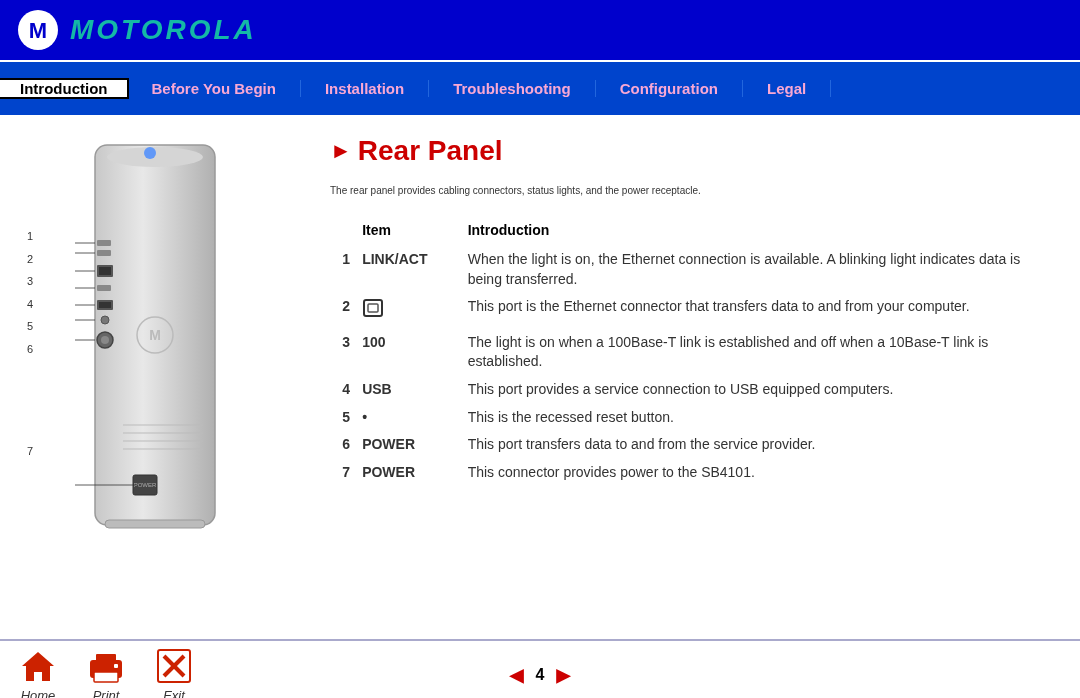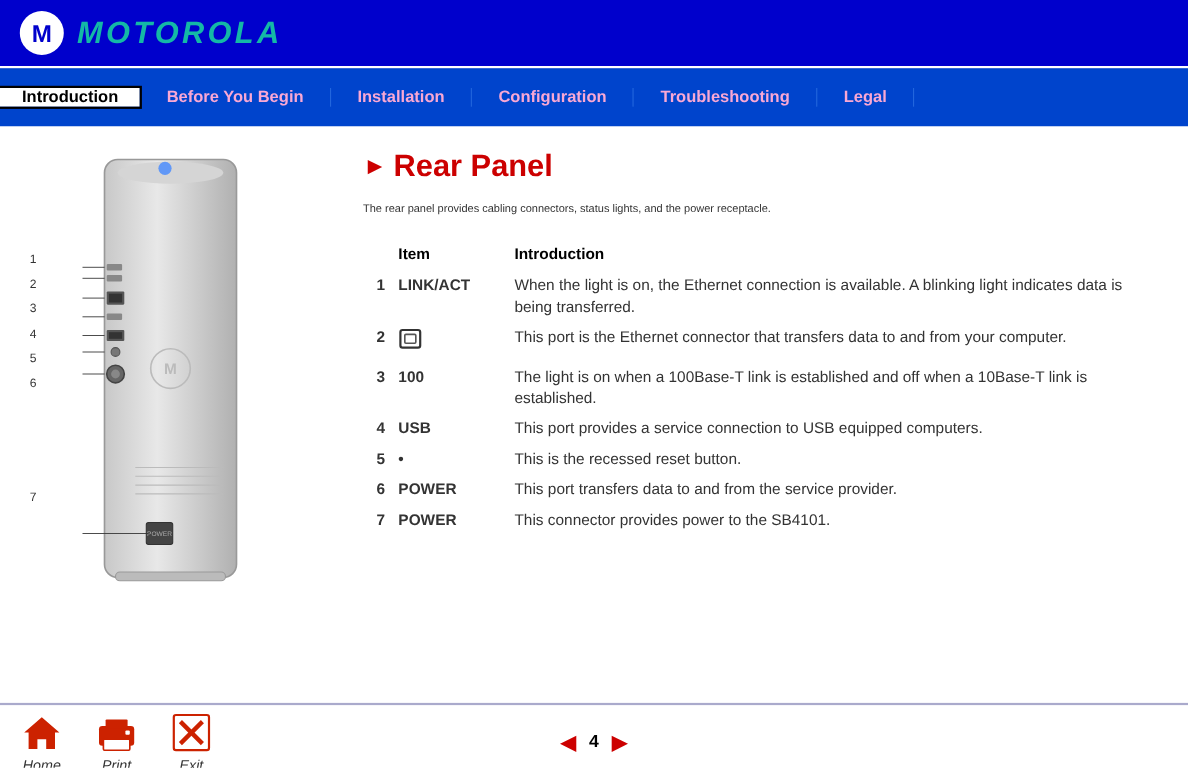--- a/index.html
+++ b/index.html
@@ -218,24 +218,24 @@
   <div class="nav-item active">
     <span>Introduction</span>
   </div>
   <div class="nav-item">
     <span>Before You Begin</span>
   </div>
   <div class="nav-item">
     <span>Installation</span>
   </div>
   <div class="nav-item">
+    <span>Troubleshooting</span>
+  </div>
+  <div class="nav-item">
     <span>Configuration</span>
-  </div>
-  <div class="nav-item">
-    <span>Troubleshooting</span>
   </div>
   <div class="nav-item">
     <span>Legal</span>
   </div>
 </div>
 
 <div id="main">
 
   <div id="left-panel">
     <div class="device-container">

